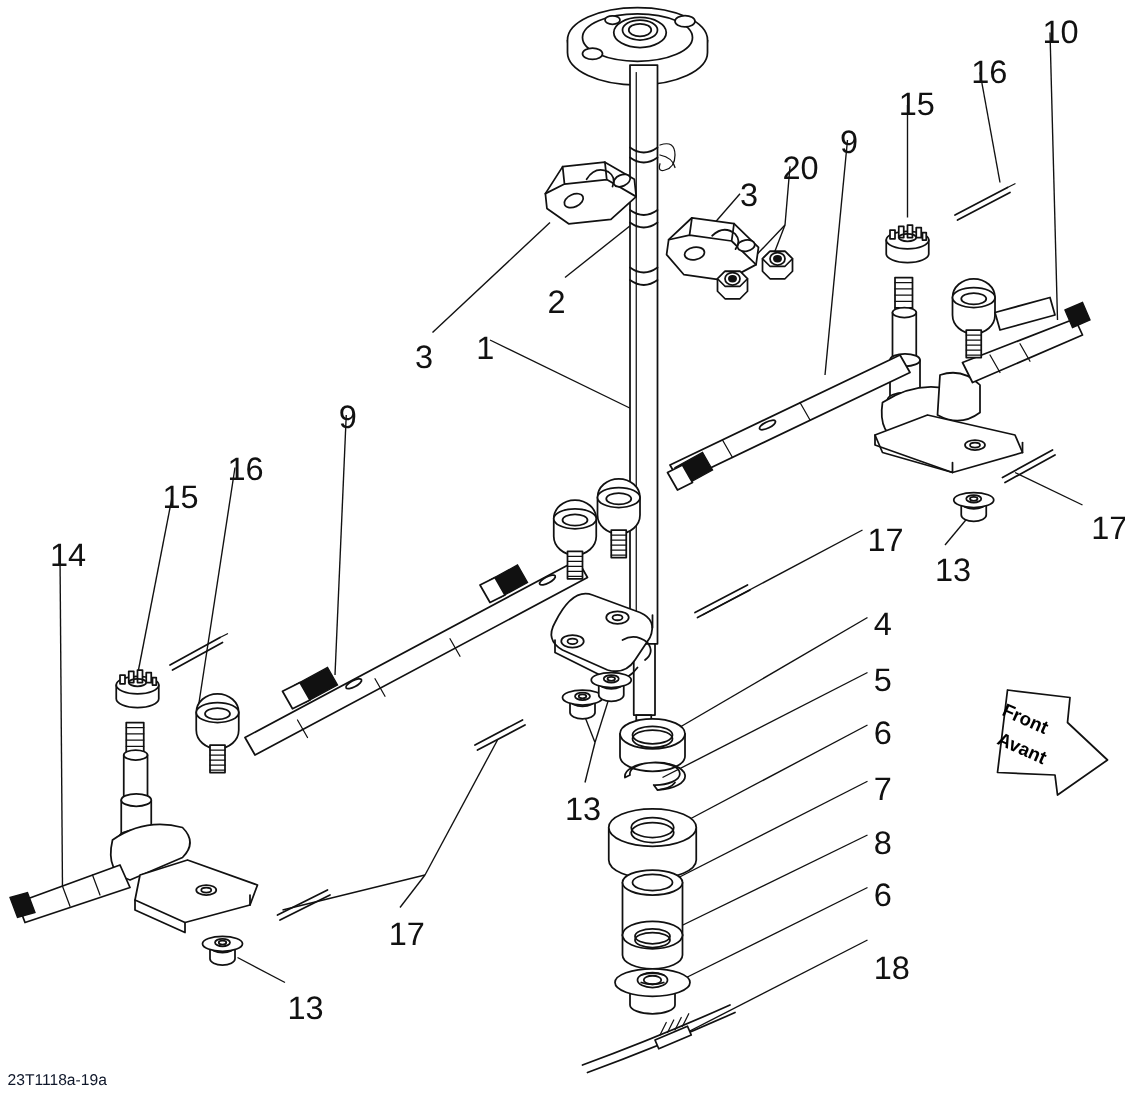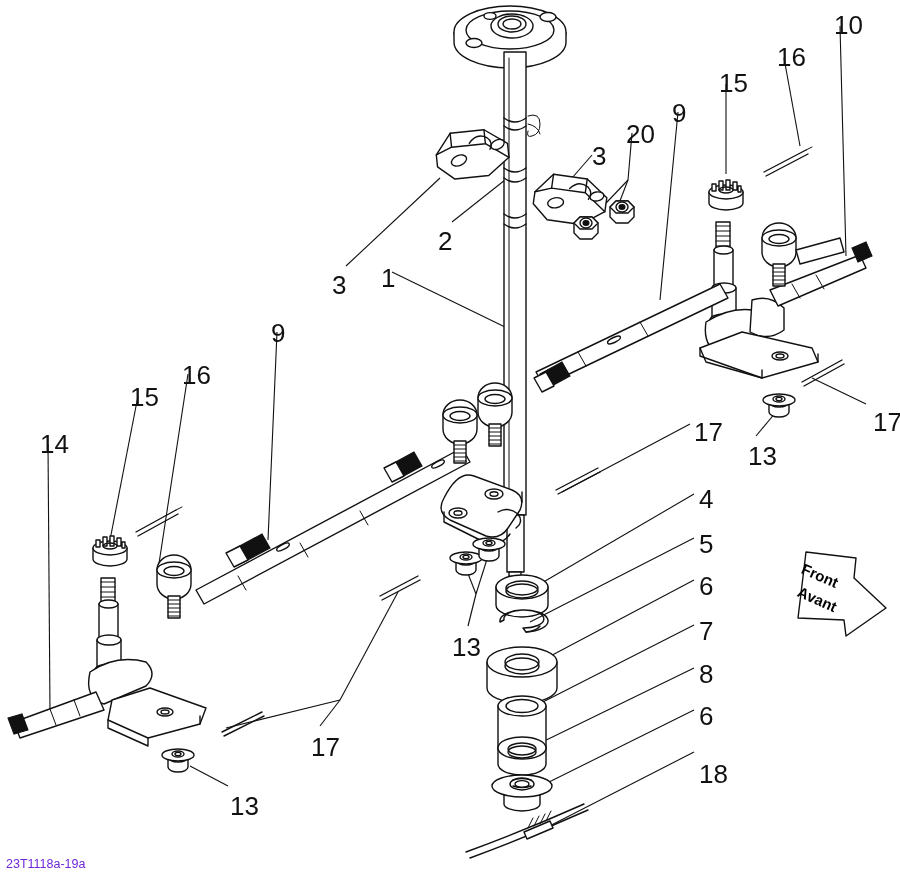--- a/index.html
+++ b/index.html
@@ -28,21 +28,21 @@
     line-height:1;
     white-space:nowrap;
     letter-spacing:0px;
   }
   #figcode{
     position:absolute;
     left:6px;
     top:857px;
     font-family:"Liberation Sans", sans-serif;
     font-size:12.5px;
-    color:#6d28d9;
+    color:#0f172a;
     white-space:nowrap;
   }
   .arrowtext{
     position:absolute;
     font-family:"Liberation Sans", sans-serif;
     font-weight:bold;
     font-size:15px;
     color:#000;
     white-space:nowrap;
   }

